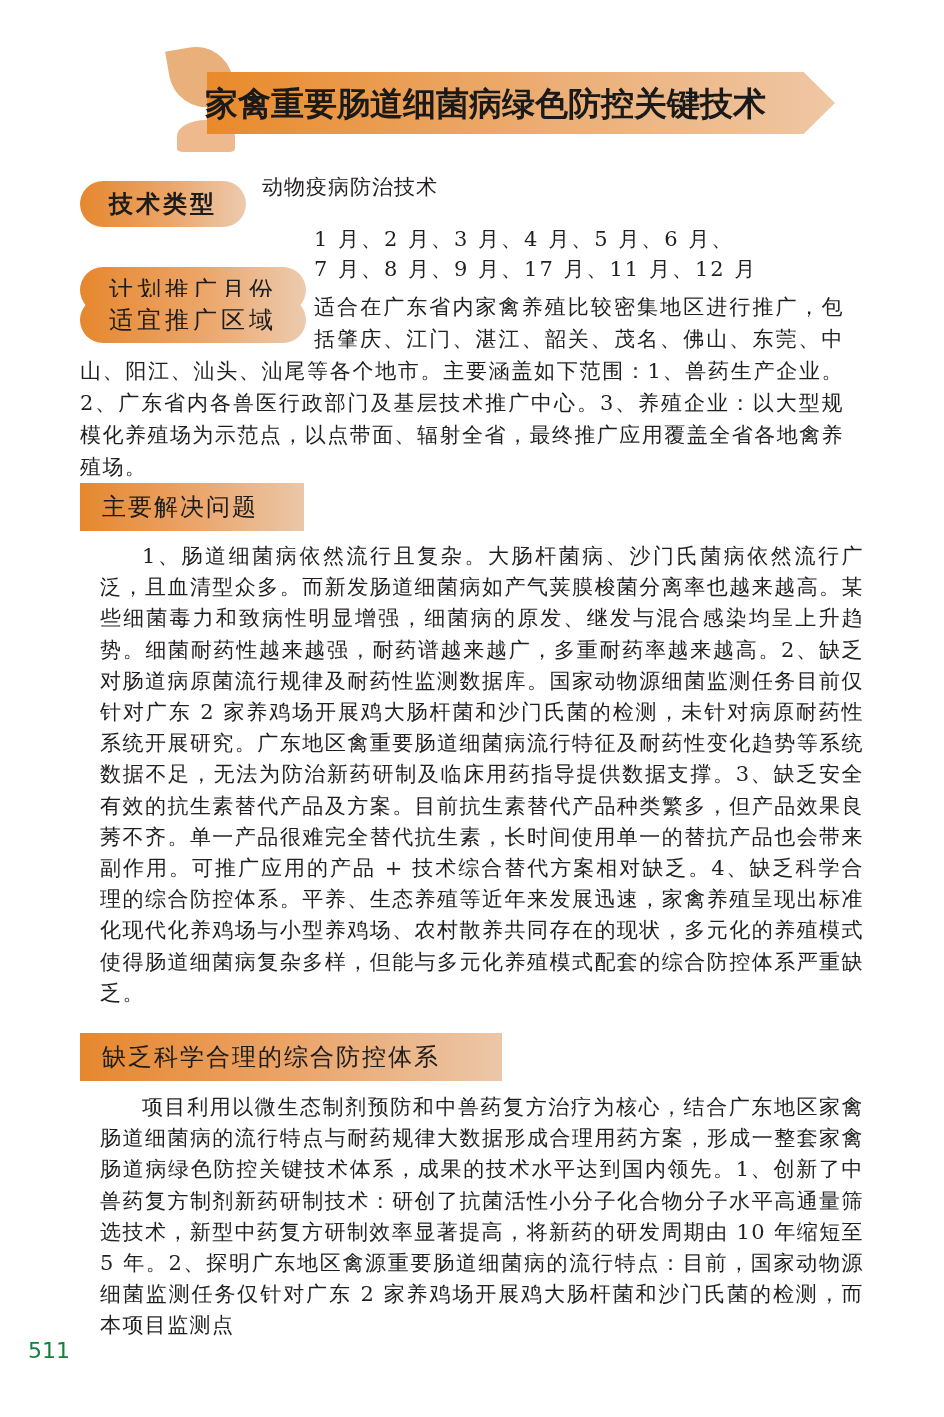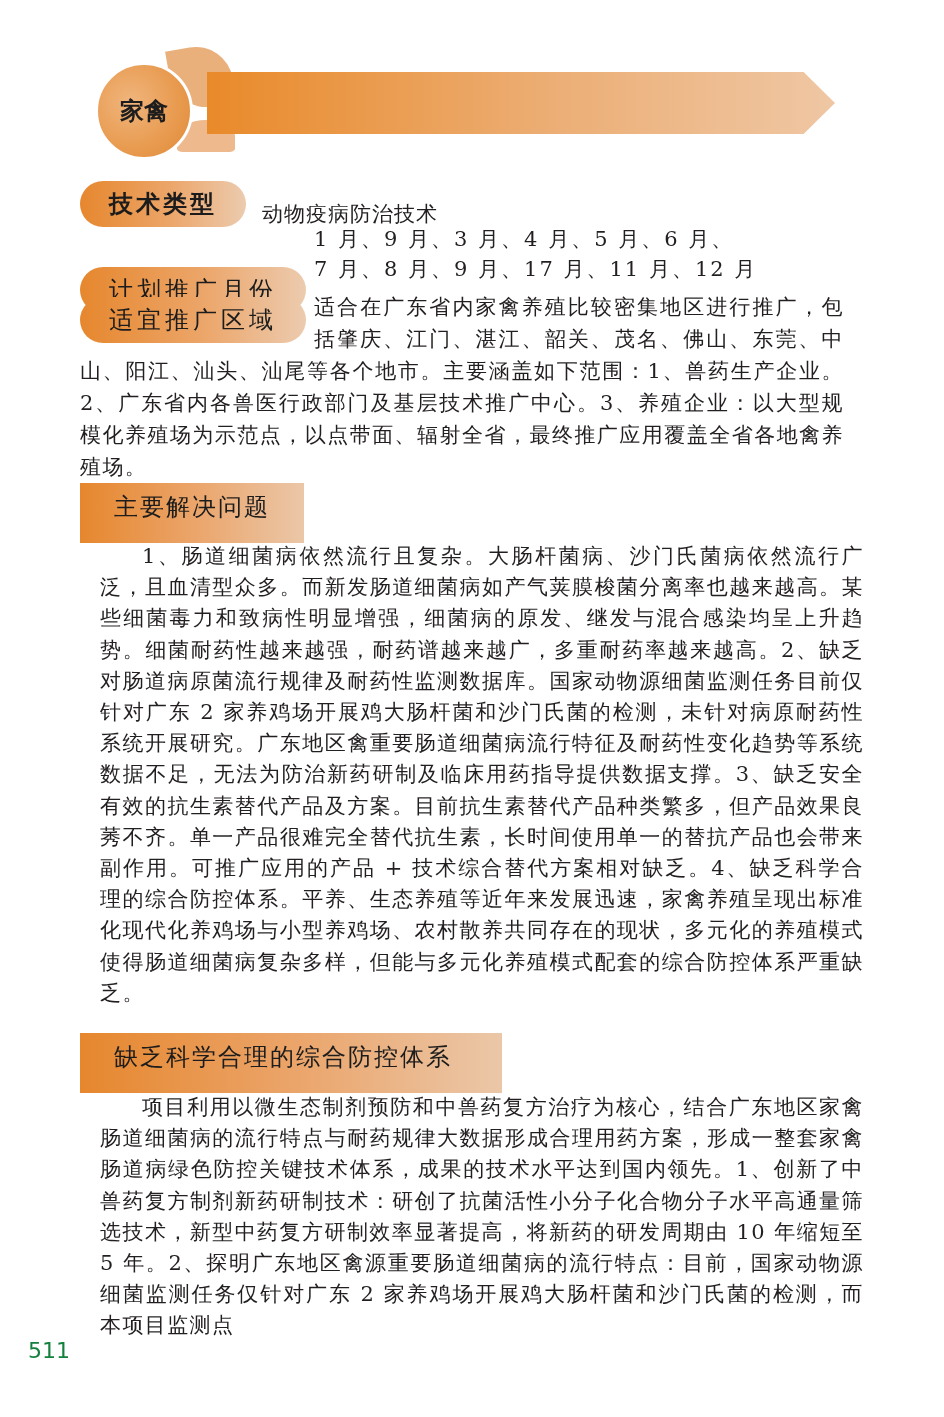--- a/index.html
+++ b/index.html
@@ -26,60 +26,60 @@
   
   .pill { position: absolute; height: 46px; border-radius: 23px;
       background: linear-gradient(90deg, #e6872e 0%, #eca66a 55%, #eccbaf 100%);
       font-family: "DejaVu Sans", sans-serif; font-size: 24px; color: #1c1c1c;
       display: flex; align-items: center; justify-content: center; letter-spacing: 3px; }
   .pill-type { left: 80px; top: 181px; width: 166px; font-weight: bold; }
   .pill-month { left: 80px; top: 231px; width: 226px; letter-spacing: 4px; margin-top: 36px; }
   .pill-region { left: 80px; top: 297px; width: 226px; letter-spacing: 4px; text-align: center; }
 
   .inline-text { position: absolute; font-size: 21px; line-height: 32px; white-space: nowrap; letter-spacing: 1px; }
-  .type-value { left: 262px; top: 171px; margin-top: 27px; }
+  .type-value { left: 262px; top: 171px; }
   .month-line1 { left: 314px; top: 223px; letter-spacing: 2px; }
   .month-line2 { left: 314px; top: 253px; letter-spacing: 2px; }
 
   
   .region-block { position: absolute; left: 80px; top: 291px; width: 764px; font-size: 21px;
       line-height: 32px; text-align: justify; letter-spacing: 1.4px; }
   .region-block .spacer { float: left; width: 234px; height: 60px; }
 
   
-  .section-head { position: absolute; left: 80px; height: 60px; line-height: 48px;
+  .section-head { position: absolute; left: 80px; height: 48px; line-height: 48px;
       background: linear-gradient(90deg, #e6872e 0%, #eba469 50%, #ebc7a8 100%);
       font-family: "DejaVu Sans", sans-serif; font-size: 24px; color: #1c1c1c;
-      padding-left: 34px; box-sizing: border-box; letter-spacing: 2px; }
+      padding-left: 22px; box-sizing: border-box; letter-spacing: 2px; }
   .sec1 { top: 483px; width: 224px; }
   .sec2 { top: 1033px; width: 422px; }
 
   .body-para { position: absolute; left: 80px; width: 764px; font-size: 21px; line-height: 31.2px;
       text-align: justify; text-indent: 2em; letter-spacing: 1.4px; margin-left: 20px; }
   .para1 { top: 541px; }
   .para2 { top: 1092px; }
 
   .page-number { position: absolute; left: 28px; top: 1338px; font-family: "DejaVu Sans", sans-serif;
       font-size: 22px; color: #15803d; }
 </style>
 </head>
 <body>
 
 <div class="banner">
   <div class="leaf-top"></div>
   <div class="leaf-bottom"></div>
   <div class="arrow"></div>
-  <div class="circle">家禽</div>
+  <div class="title">家禽重要肠道细菌病绿色防控关键技术</div>
 </div>
 
 <div class="pill pill-type">技术类型</div>
 <div class="inline-text type-value">动物疫病防治技术</div>
 
 <div class="pill pill-month">计划推广月份</div>
-<div class="inline-text month-line1">1 月、9 月、3 月、4 月、5 月、6 月、</div>
+<div class="inline-text month-line1">1 月、2 月、3 月、4 月、5 月、6 月、</div>
 <div class="inline-text month-line2">7 月、8 月、9 月、17 月、11 月、12 月</div>
 
 <div class="pill pill-region">适宜推广区域</div>
 <div class="region-block">
   <div class="spacer"></div>
   <span>适合在广东省内家禽养殖比较密集地区进行推广，包括肇庆、江门、湛江、韶关、茂名、佛山、东莞、中山、阳江、汕头、汕尾等各个地市。主要涵盖如下范围：1、兽药生产企业。2、广东省内各兽医行政部门及基层技术推广中心。3、养殖企业：以大型规模化养殖场为示范点，以点带面、辐射全省，最终推广应用覆盖全省各地禽养殖场。</span>
 </div>
 
 <div class="section-head sec1">主要解决问题</div>
 <div class="body-para para1">1、肠道细菌病依然流行且复杂。大肠杆菌病、沙门氏菌病依然流行广泛，且血清型众多。而新发肠道细菌病如产气荚膜梭菌分离率也越来越高。某些细菌毒力和致病性明显增强，细菌病的原发、继发与混合感染均呈上升趋势。细菌耐药性越来越强，耐药谱越来越广，多重耐药率越来越高。2、缺乏对肠道病原菌流行规律及耐药性监测数据库。国家动物源细菌监测任务目前仅针对广东 2 家养鸡场开展鸡大肠杆菌和沙门氏菌的检测，未针对病原耐药性系统开展研究。广东地区禽重要肠道细菌病流行特征及耐药性变化趋势等系统数据不足，无法为防治新药研制及临床用药指导提供数据支撑。3、缺乏安全有效的抗生素替代产品及方案。目前抗生素替代产品种类繁多，但产品效果良莠不齐。单一产品很难完全替代抗生素，长时间使用单一的替抗产品也会带来副作用。可推广应用的产品 + 技术综合替代方案相对缺乏。4、缺乏科学合理的综合防控体系。平养、生态养殖等近年来发展迅速，家禽养殖呈现出标准化现代化养鸡场与小型养鸡场、农村散养共同存在的现状，多元化的养殖模式使得肠道细菌病复杂多样，但能与多元化养殖模式配套的综合防控体系严重缺乏。</div>

